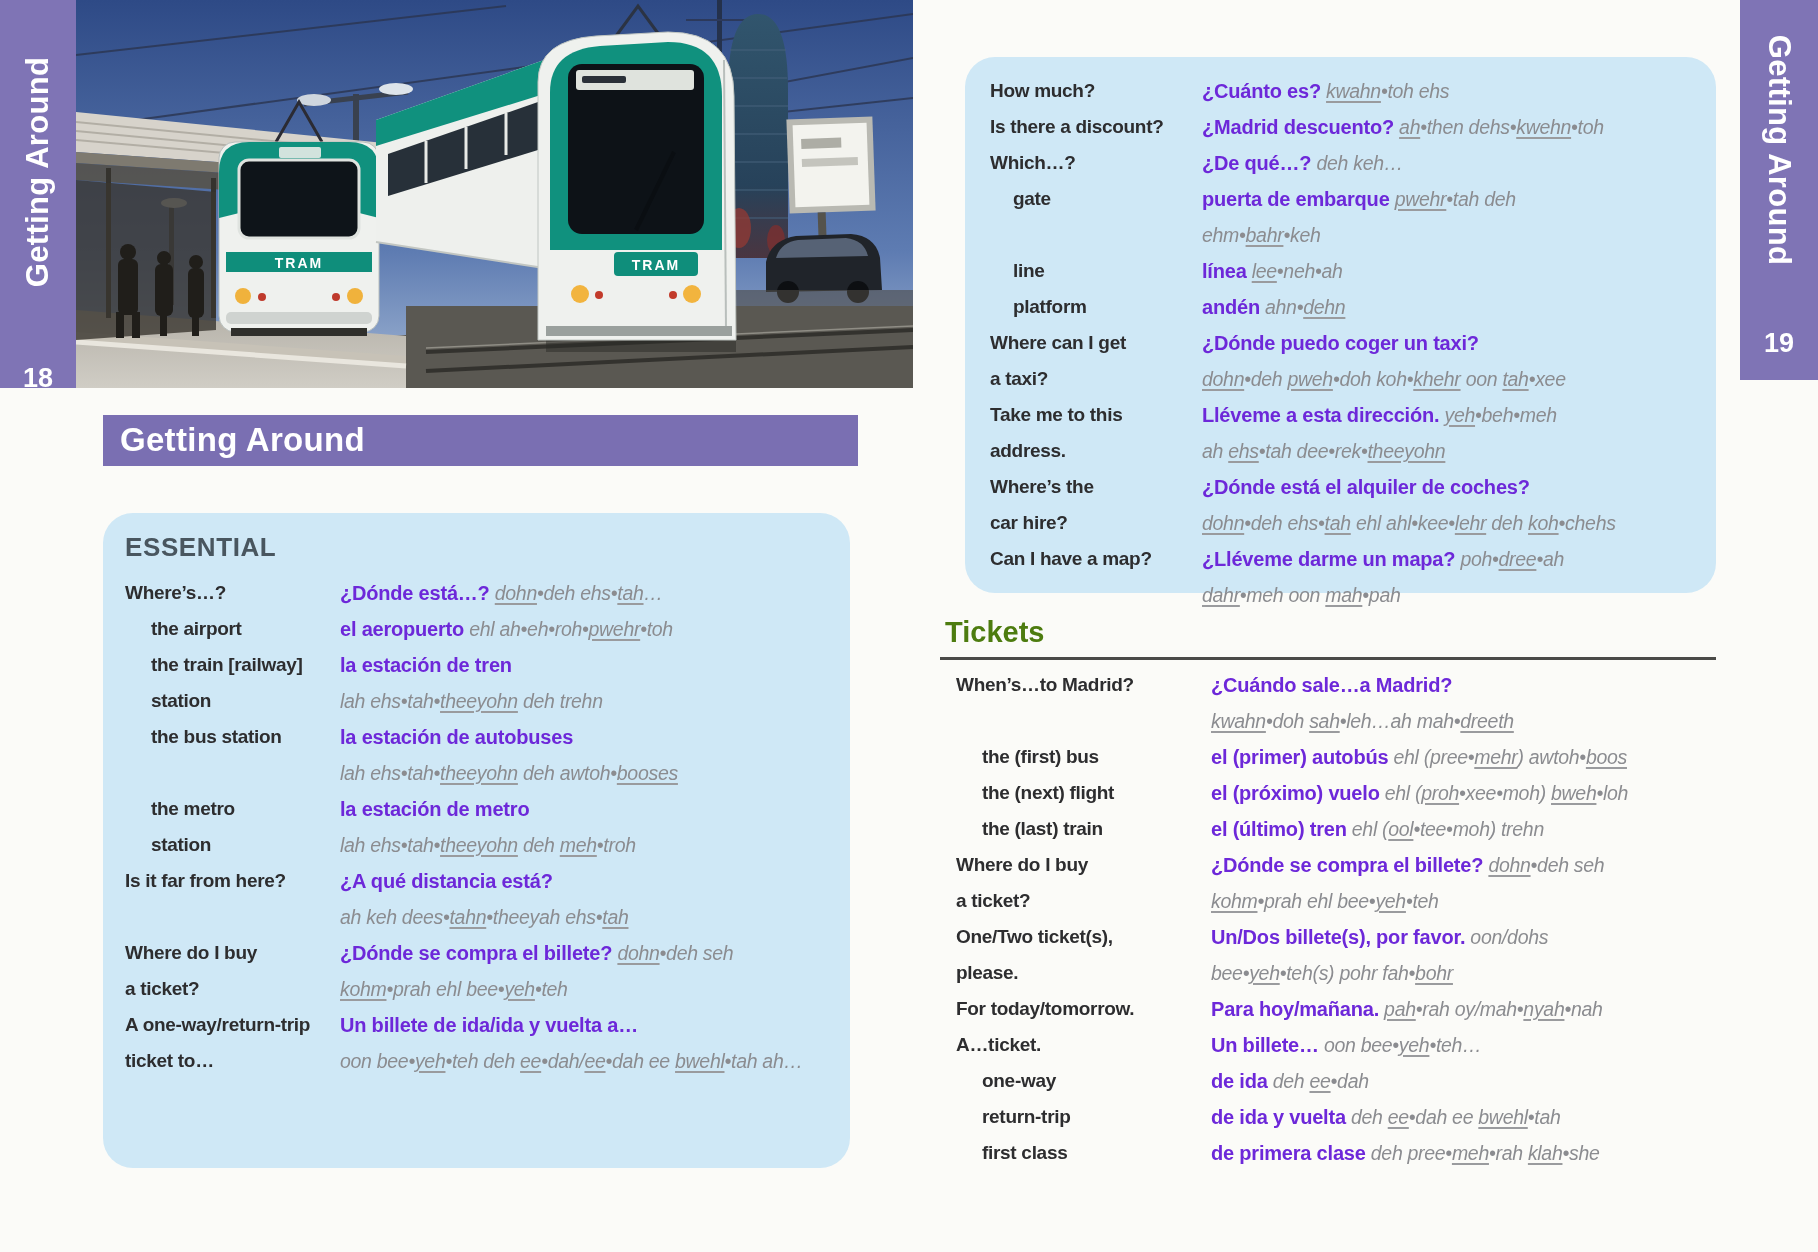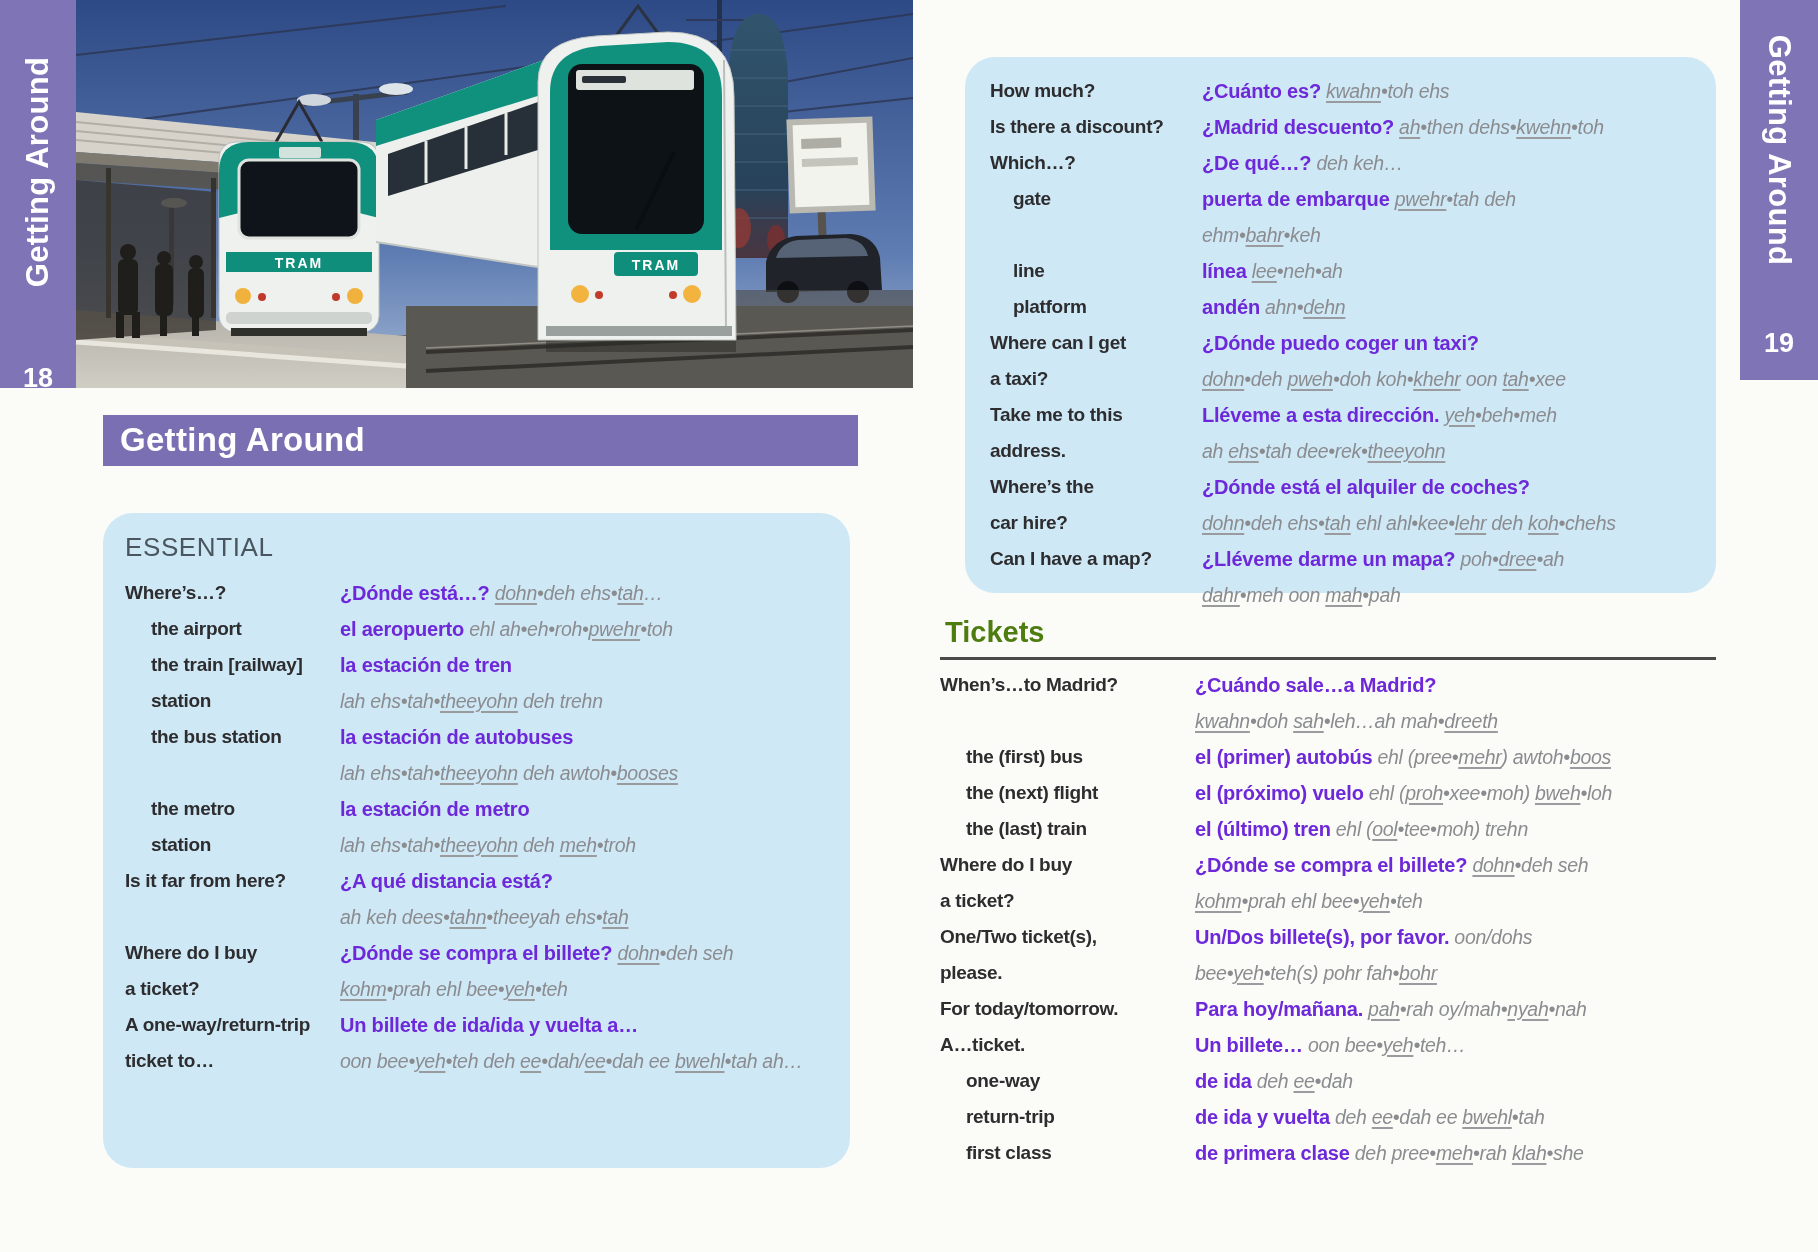--- a/index.html
+++ b/index.html
@@ -18,40 +18,40 @@
   
   #photo{position:absolute;left:76px;top:0;width:837px;height:388px;}
   
   #title-band{position:absolute;left:103px;top:415px;width:755px;height:51px;background:#7a6fb2;
               color:#fff;font-size:33px;font-weight:bold;line-height:50px;padding-left:17px;
               box-sizing:border-box;letter-spacing:.3px;}
   
   .bluebox{position:absolute;background:#cfe8f6;border-radius:30px;box-sizing:border-box;}
   #essential-box{left:103px;top:513px;width:747px;height:655px;padding:16px 95px 0 22px;}
   #right-box{left:965px;top:57px;width:751px;height:536px;padding:16px 90px 0 25px;}
-  .ess-h{font-size:26px;font-weight:normal;color:#49565f;letter-spacing:.6px;line-height:36px;margin-bottom:10px;}
+  .ess-h{font-size:26px;font-weight:bold;color:#49565f;letter-spacing:.6px;line-height:36px;margin-bottom:10px;}
   
   #tickets{position:absolute;left:940px;top:612px;width:776px;}
   .tick-h{font-size:29px;font-weight:bold;color:#4d7c0f;line-height:40px;padding-left:5px;}
   .tick-rule{height:3px;background:#4a4a48;margin-top:5px;}
   #tickets .rows{margin-top:7px;width:720px;}
   
   .rows{font-size:19.5px;line-height:36px;letter-spacing:-.3px;}
   .row{display:flex;align-items:flex-start;}
   .c-en{flex:0 0 auto;box-sizing:border-box;color:#2d2d2f;font-weight:bold;font-size:19px;white-space:pre-line;}
   .c-es{flex:1 1 auto;min-width:0;}
   .es{color:#6d28d9;font-weight:bold;font-size:20px;letter-spacing:-.2px;font-style:normal;}
   .pron{color:#8b8c90;font-style:italic;font-weight:normal;}
   .pron.block{display:block;white-space:nowrap;}
   .u{text-decoration:underline;text-decoration-thickness:1.5px;text-underline-offset:3px;text-decoration-color:#9a9b9e;}
   .rows-left .c-en{width:215px;padding-right:15px;}
   .rows-left .row.indent .c-en{padding-left:26px;}
   .rows-rbox .c-en{width:212px;padding-right:12px;}
   .rows-rbox .row.indent .c-en{padding-left:23px;}
-  .rows-tickets .c-en{width:255px;padding-right:55px;}
+  .rows-tickets .c-en{width:255px;padding-right:55px;margin-left:16px;}
   .rows-tickets .row.indent .c-en{padding-left:26px;}
   svg text{font-family:"Liberation Sans",sans-serif;}
 </style>
 </head>
 <body>
 
 <div id="spread">
 
   <div class="tab" id="tab-left">
     <div class="vtext">Getting Around</div>

